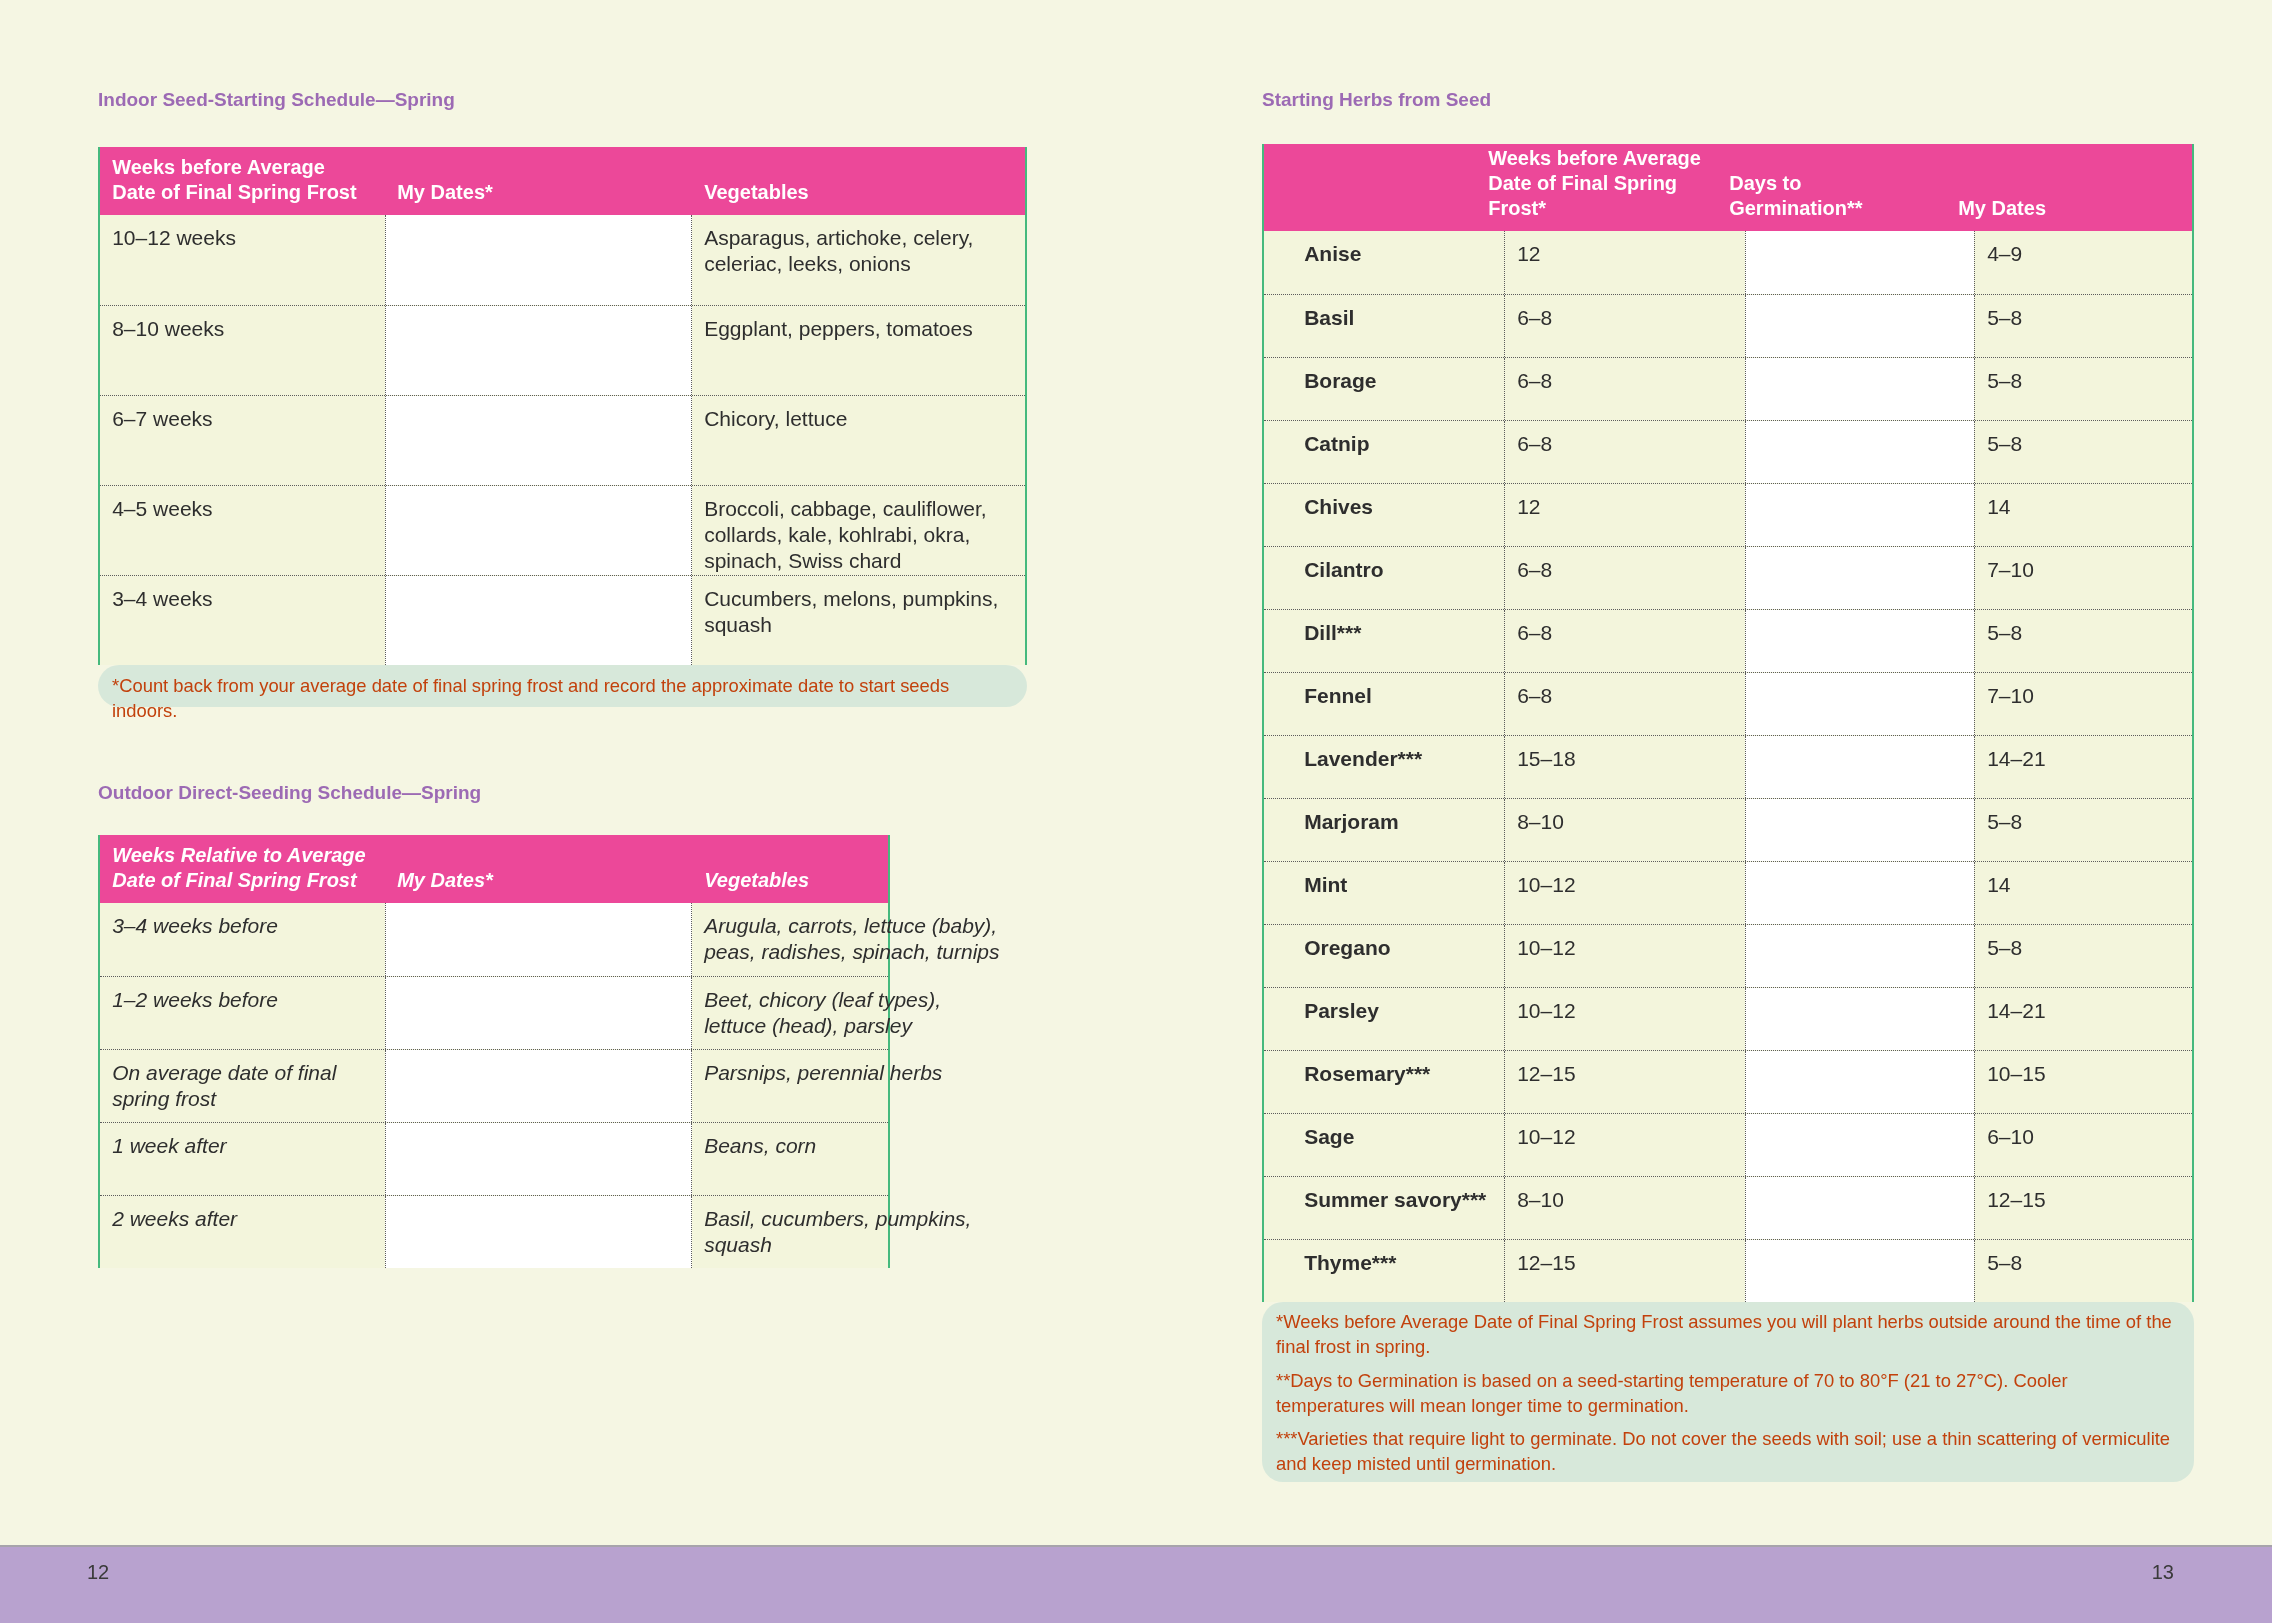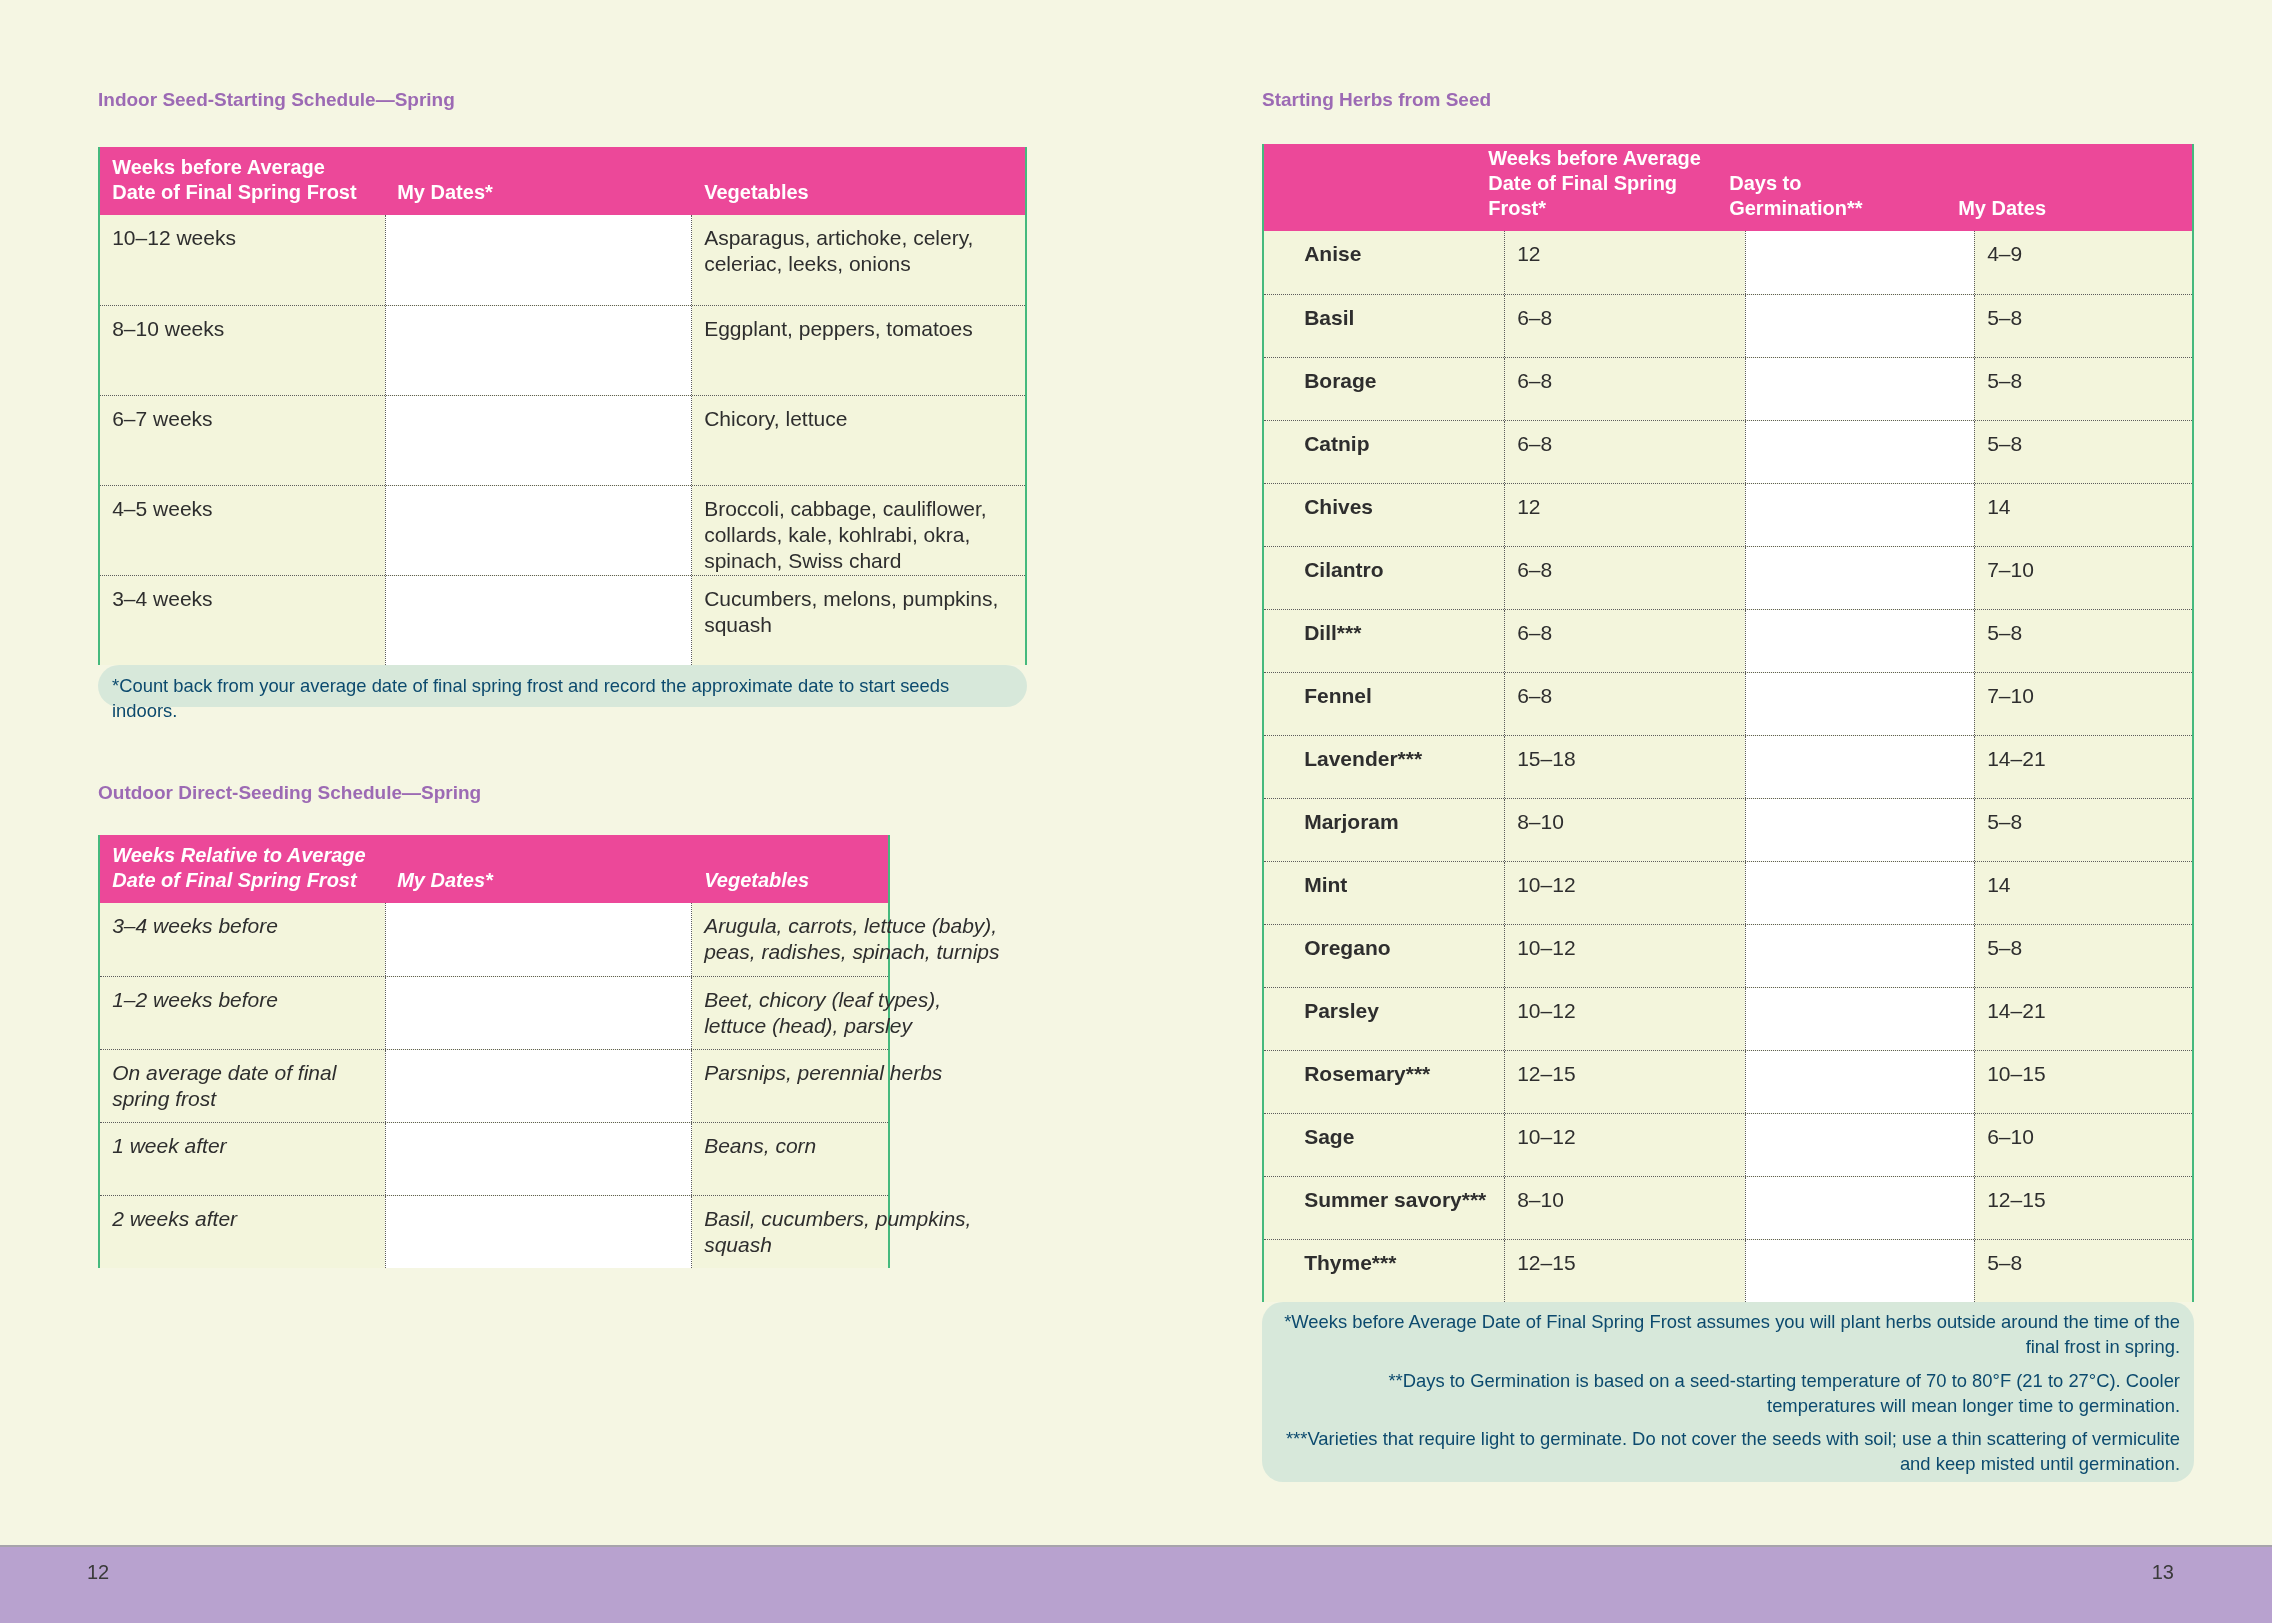--- a/index.html
+++ b/index.html
@@ -64,29 +64,29 @@
     background:#ffffff;
     border-left:1.7px dotted #5c5c5c;
     border-right:1.7px dotted #5c5c5c;
   }
   .t-herbs .td + .td { border-left:1.7px dotted #5c5c5c; }
   .t-herbs .col-dates { background:#ffffff; }
   .t-herbs .col-herb { font-weight:bold; }
 
   .footband {
     background:#d7e8da;
-    color:#0c4a6e;
+    color:#c2410c;
     font-size:18.4px; line-height:25px;
     padding:7px 14px;
     border-radius:21px;
   }
   #indoor-table  .footband { height:42px;  padding-top:7.9px; }
   #outdoor-table .footband { height:87px; padding-top:6.1px; }
   #herbs-table   .footband { height:180px; }
-  .footband p { margin:0 0 8.7px 0;text-align:right; }
+  .footband p { margin:0 0 8.7px 0; }
 
   #footer-bar {
     position:absolute; left:0; top:1545px;
     width:2273px; height:78px;
     background:#b8a2cf;
     border-top:2.6px solid #a7a4ab;
   }
   .page-num {
     position:absolute; top:14px;
     font-size:20px; color:#3a3a3a;

